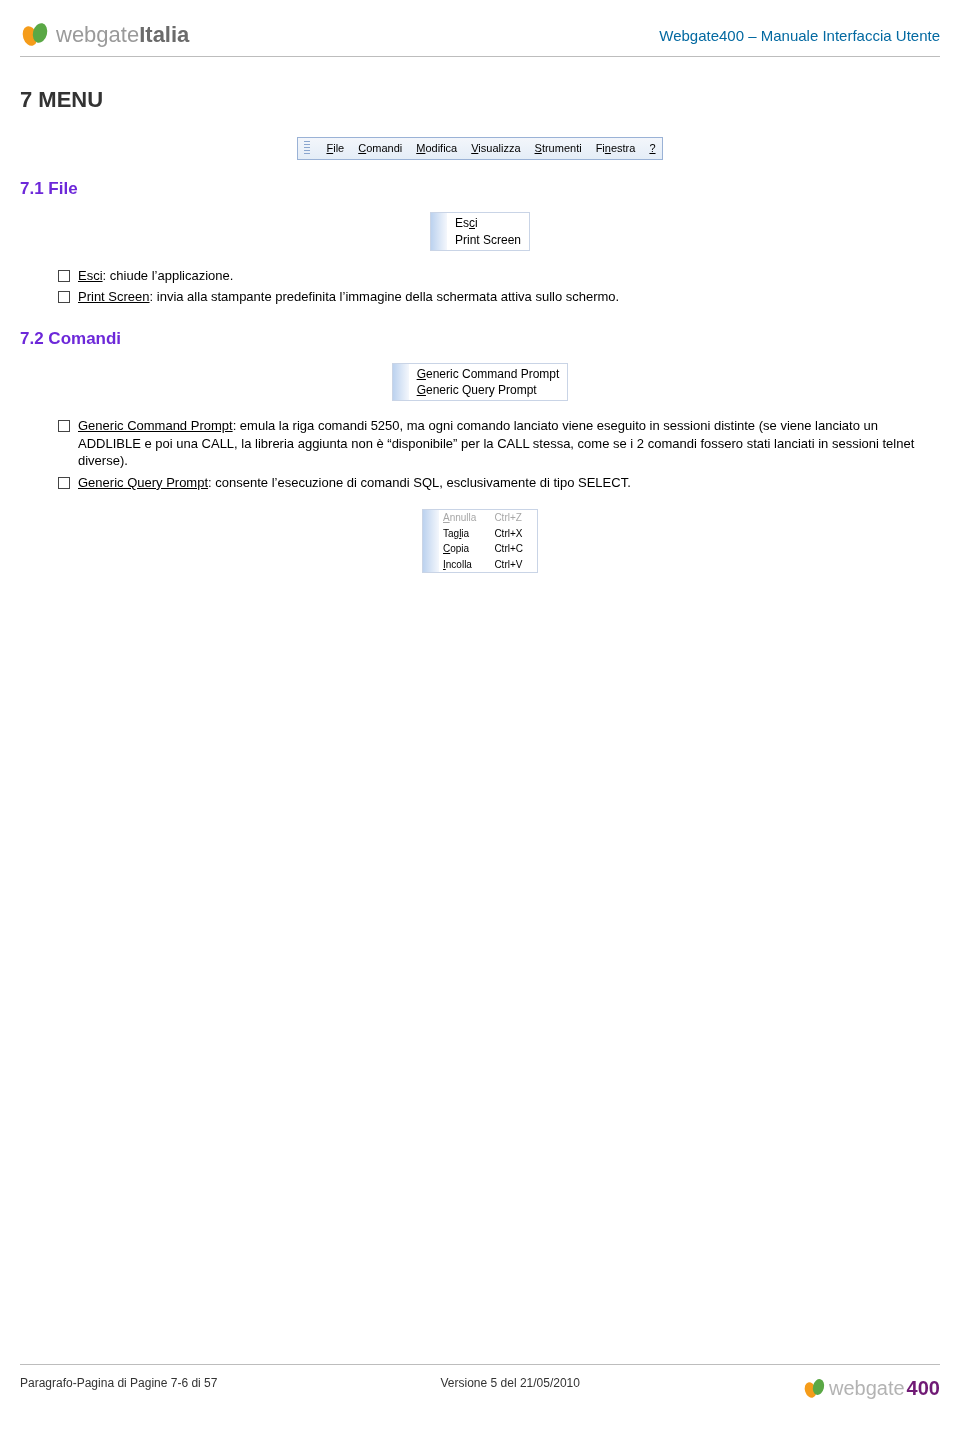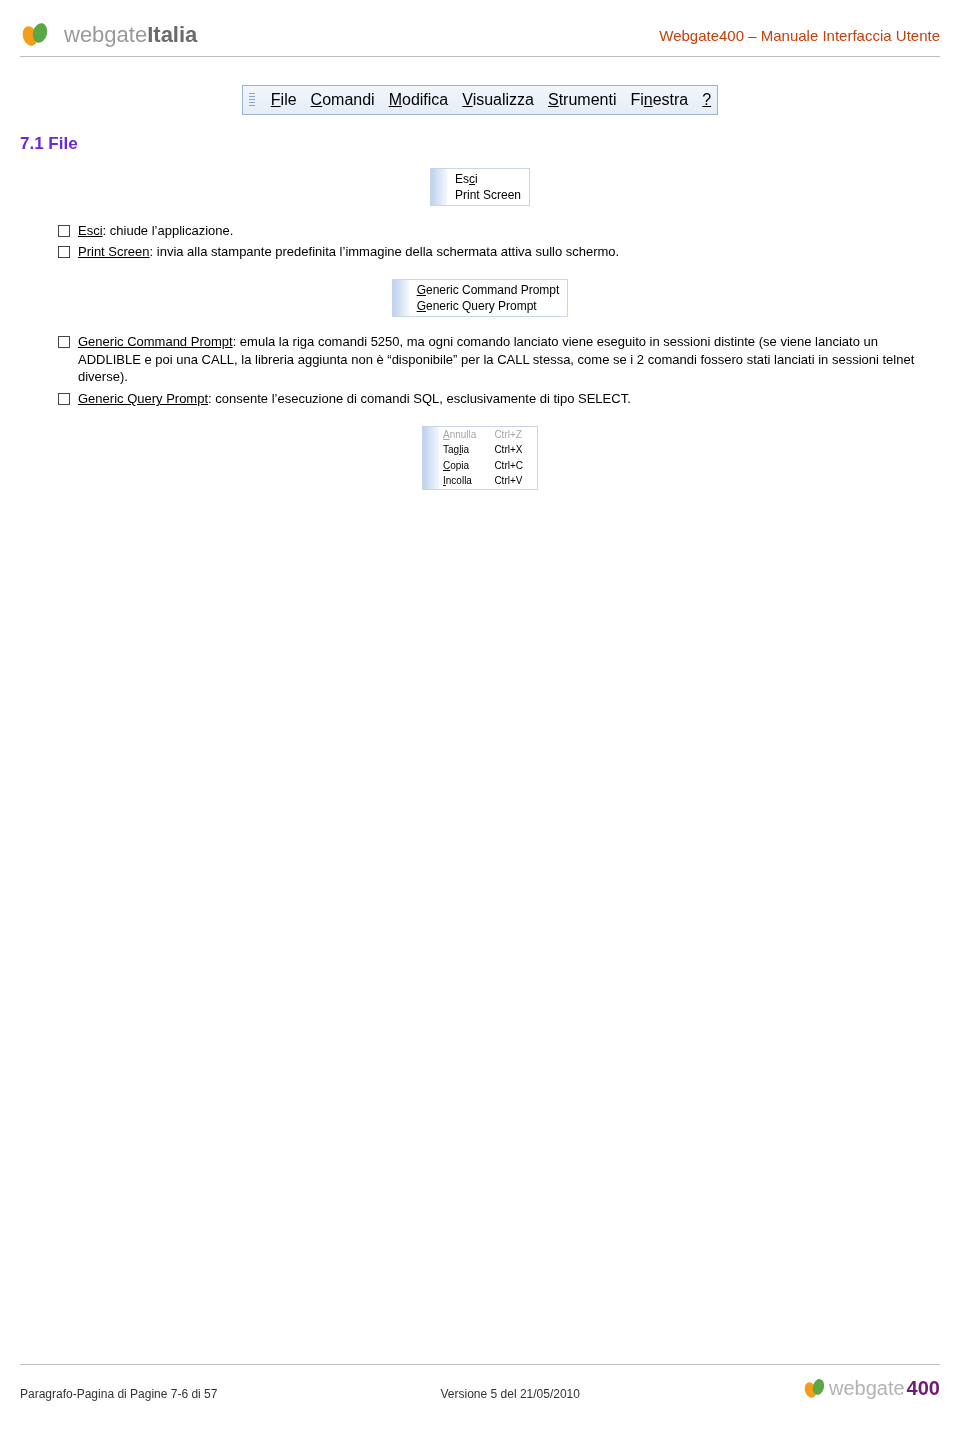--- a/index.html
+++ b/index.html
@@ -1,45 +1,45 @@
 <!DOCTYPE html>
 <html><head>
 <meta charset="utf-8">
 <style>
   html,body{margin:0;padding:0;background:#fff;color:#000;font-family:Verdana,Geneva,sans-serif;font-size:13px;line-height:1.35}
   .page{width:920px;margin:0 auto;padding:20px 20px 0 20px;position:relative;min-height:1396px}
   .hdr{display:flex;align-items:flex-end;justify-content:space-between;margin-bottom:6px}
-  .brand{display:flex;align-items:flex-end;gap:14px}
+  .brand{display:flex;align-items:flex-end;gap:6px}
   .brand .txt{font-family:Verdana,Geneva,sans-serif;font-size:22px;color:#9a9a9a}
   .brand .txt b{color:#6b6b6b;font-weight:700}
   .brand-icon{width:30px;height:30px;position:relative}
   .brand-icon .leaf{position:absolute;width:14px;height:20px;border-radius:60% 60% 60% 60%}
   .brand-icon .a{background:#f59c1a;left:3px;top:6px;transform:rotate(-18deg)}
   .brand-icon .b{background:#5aa845;left:13px;top:3px;transform:rotate(14deg)}
-  .doc-title{color:#c2410c;font-size:15px;padding-bottom:4px}
+  .doc-title{color:#0369a1;font-size:15px;padding-bottom:4px}
   .hr{border:none;border-top:1px solid #bdbdbd;margin:0 0 28px 0}
   h1{font-size:22px;font-weight:700;color:#333;margin:10px 0 22px 0}
   h2{font-size:17px;font-weight:700;color:#6d28d9;margin:18px 0 12px 0}
   .center{display:flex;justify-content:center;margin:4px 0 16px 0}
-  .winbar{border:1px solid #9ab2d6;background:linear-gradient(#f3f6fb,#e4edf7);padding:3px 6px;font-family:Tahoma,Verdana,sans-serif;font-size:16px;display:flex;gap:14px;align-items:center}
+  .winbar{border:1px solid #9ab2d6;background:linear-gradient(#f3f6fb,#e4edf7);padding:3px 6px;font-family:Tahoma,Verdana,sans-serif;font-size:11px;display:flex;gap:14px;align-items:center}
   .winbar .grip{display:inline-block;width:6px;height:14px;background:repeating-linear-gradient(to bottom,#8aa6cf 0 1px,transparent 1px 3px);margin-right:2px}
   .winbar span u{text-decoration:underline}
   .submenu{border:1px solid #c9d4e6;background:#fff;font-family:Tahoma,Verdana,sans-serif;font-size:12px;display:flex}
   .submenu .vstrip{width:16px;background:linear-gradient(to right,#bcd2ef,#f4f7fc);}
   .submenu .items{display:flex;flex-direction:column;padding:2px 8px}
   .submenu table{border-collapse:collapse}
   .submenu td{padding:1px 14px 1px 4px;font-size:10px;white-space:nowrap}
   .submenu td.dis{color:#a7a7a7}
   .sq-list{list-style:none;padding:0;margin:0 0 14px 38px}
   .sq-list>li{position:relative;padding:0 0 4px 20px;font-size:13px}
   .sq-list>li::before{content:"";position:absolute;left:0;top:3px;width:10px;height:10px;border:1px solid #444;background:#fff}
   .term{text-decoration:underline}
   .footer{position:absolute;left:20px;right:20px;bottom:14px}
   .footer .hr2{border:none;border-top:1px solid #bdbdbd;margin:0 0 10px 0}
-  .footer-row{display:flex;align-items:flex-end;justify-content:space-between;font-size:12px;color:#333}
+  .footer-row{display:flex;align-items:flex-start;justify-content:space-between;font-size:12px;color:#333}
   .brand-footer{display:flex;align-items:center;gap:2px;font-size:20px;color:#b3b3b3}
   .brand-footer b{color:#701a75}
   .brand-icon.sm{width:24px;height:24px}
   .brand-icon.sm .leaf{width:11px;height:16px}
   .brand-icon.sm .a{left:2px;top:5px}
   .brand-icon.sm .b{left:10px;top:2px}
 </style>
 </head>
 <body>
 
@@ -52,20 +52,21 @@
           <span class="leaf b"></span>
       </span>
       <span class="txt">
         <span>webgate</span><b>Italia</b>
       </span>
     </div>
     <div class="doc-title">Webgate400 – Manuale Interfaccia Utente</div>
   </div>
   <hr class="hr">
 
+  <h1>7  MENU</h1>
 
   <div class="center">
     <div class="winbar">
       <span class="grip"></span>
       <span><u>F</u>ile</span>
       <span><u>C</u>omandi</span>
       <span><u>M</u>odifica</span>
       <span><u>V</u>isualizza</span>
       <span><u>S</u>trumenti</span>
       <span>Fi<u>n</u>estra</span>
@@ -83,20 +84,21 @@
         <span>Print Screen</span>
       </div>
     </div>
   </div>
 
   <ul class="sq-list">
     <li><span class="term">Esci</span><span>: chiude l’applicazione.</span></li>
     <li><span class="term">Print Screen</span><span>: invia alla stampante predefinita l’immagine della schermata attiva sullo schermo.</span></li>
   </ul>
 
+  <h2>7.2  Comandi</h2>
 
   <div class="center">
     <div class="submenu">
       <div class="vstrip"></div>
       <div class="items">
         <span><u>G</u>eneric Command Prompt</span>
         <span><u>G</u>eneric Query Prompt</span>
       </div>
     </div>
   </div>

